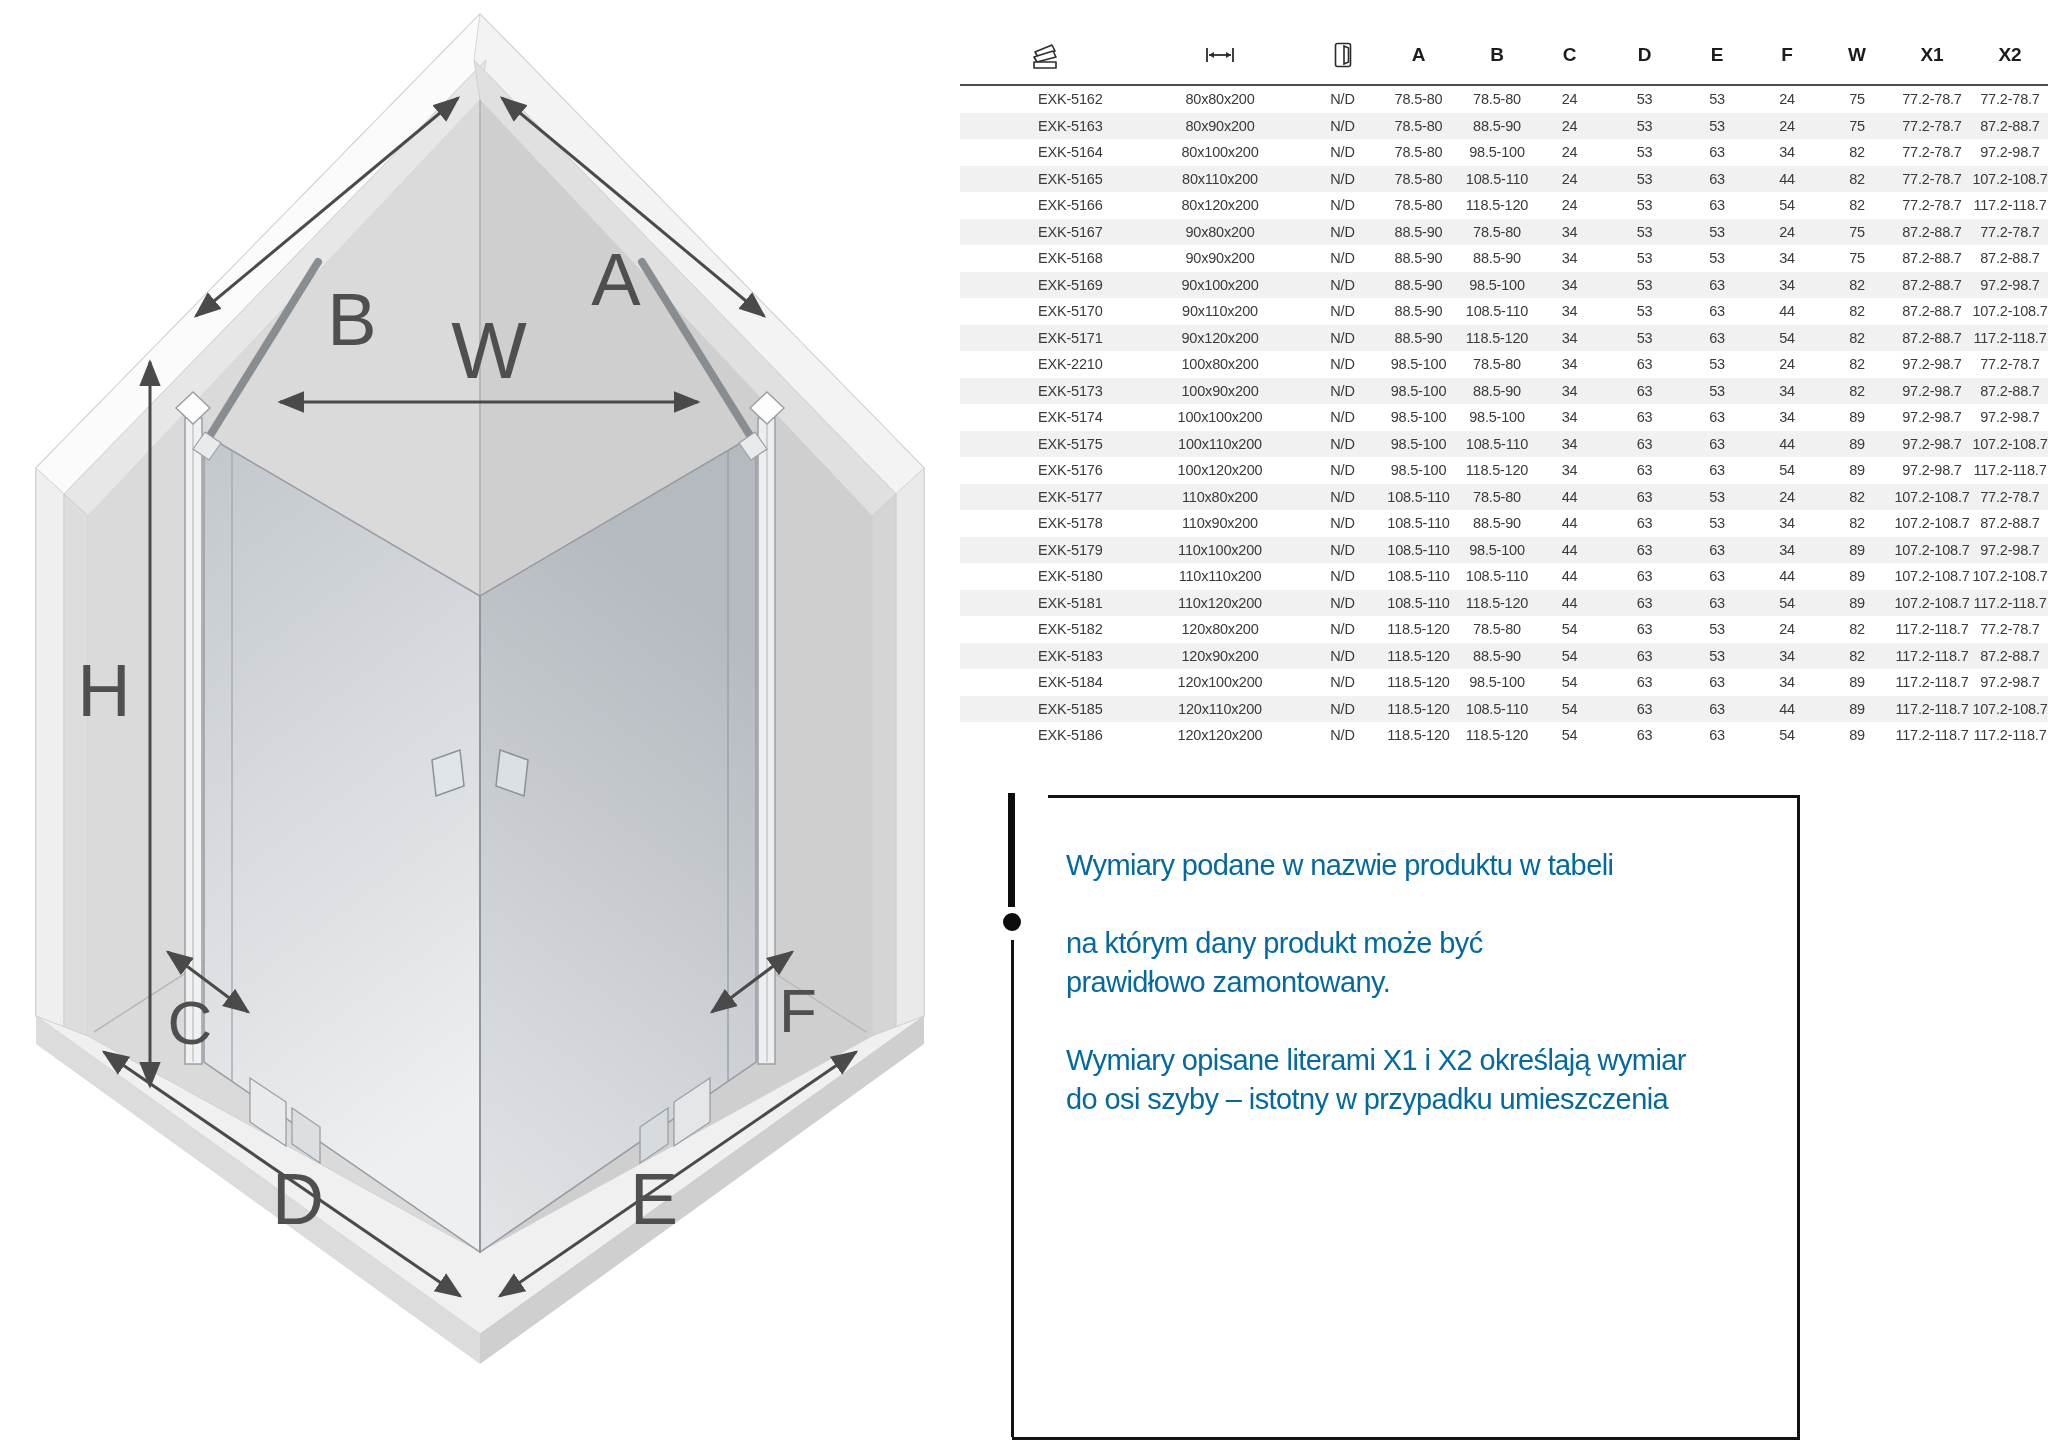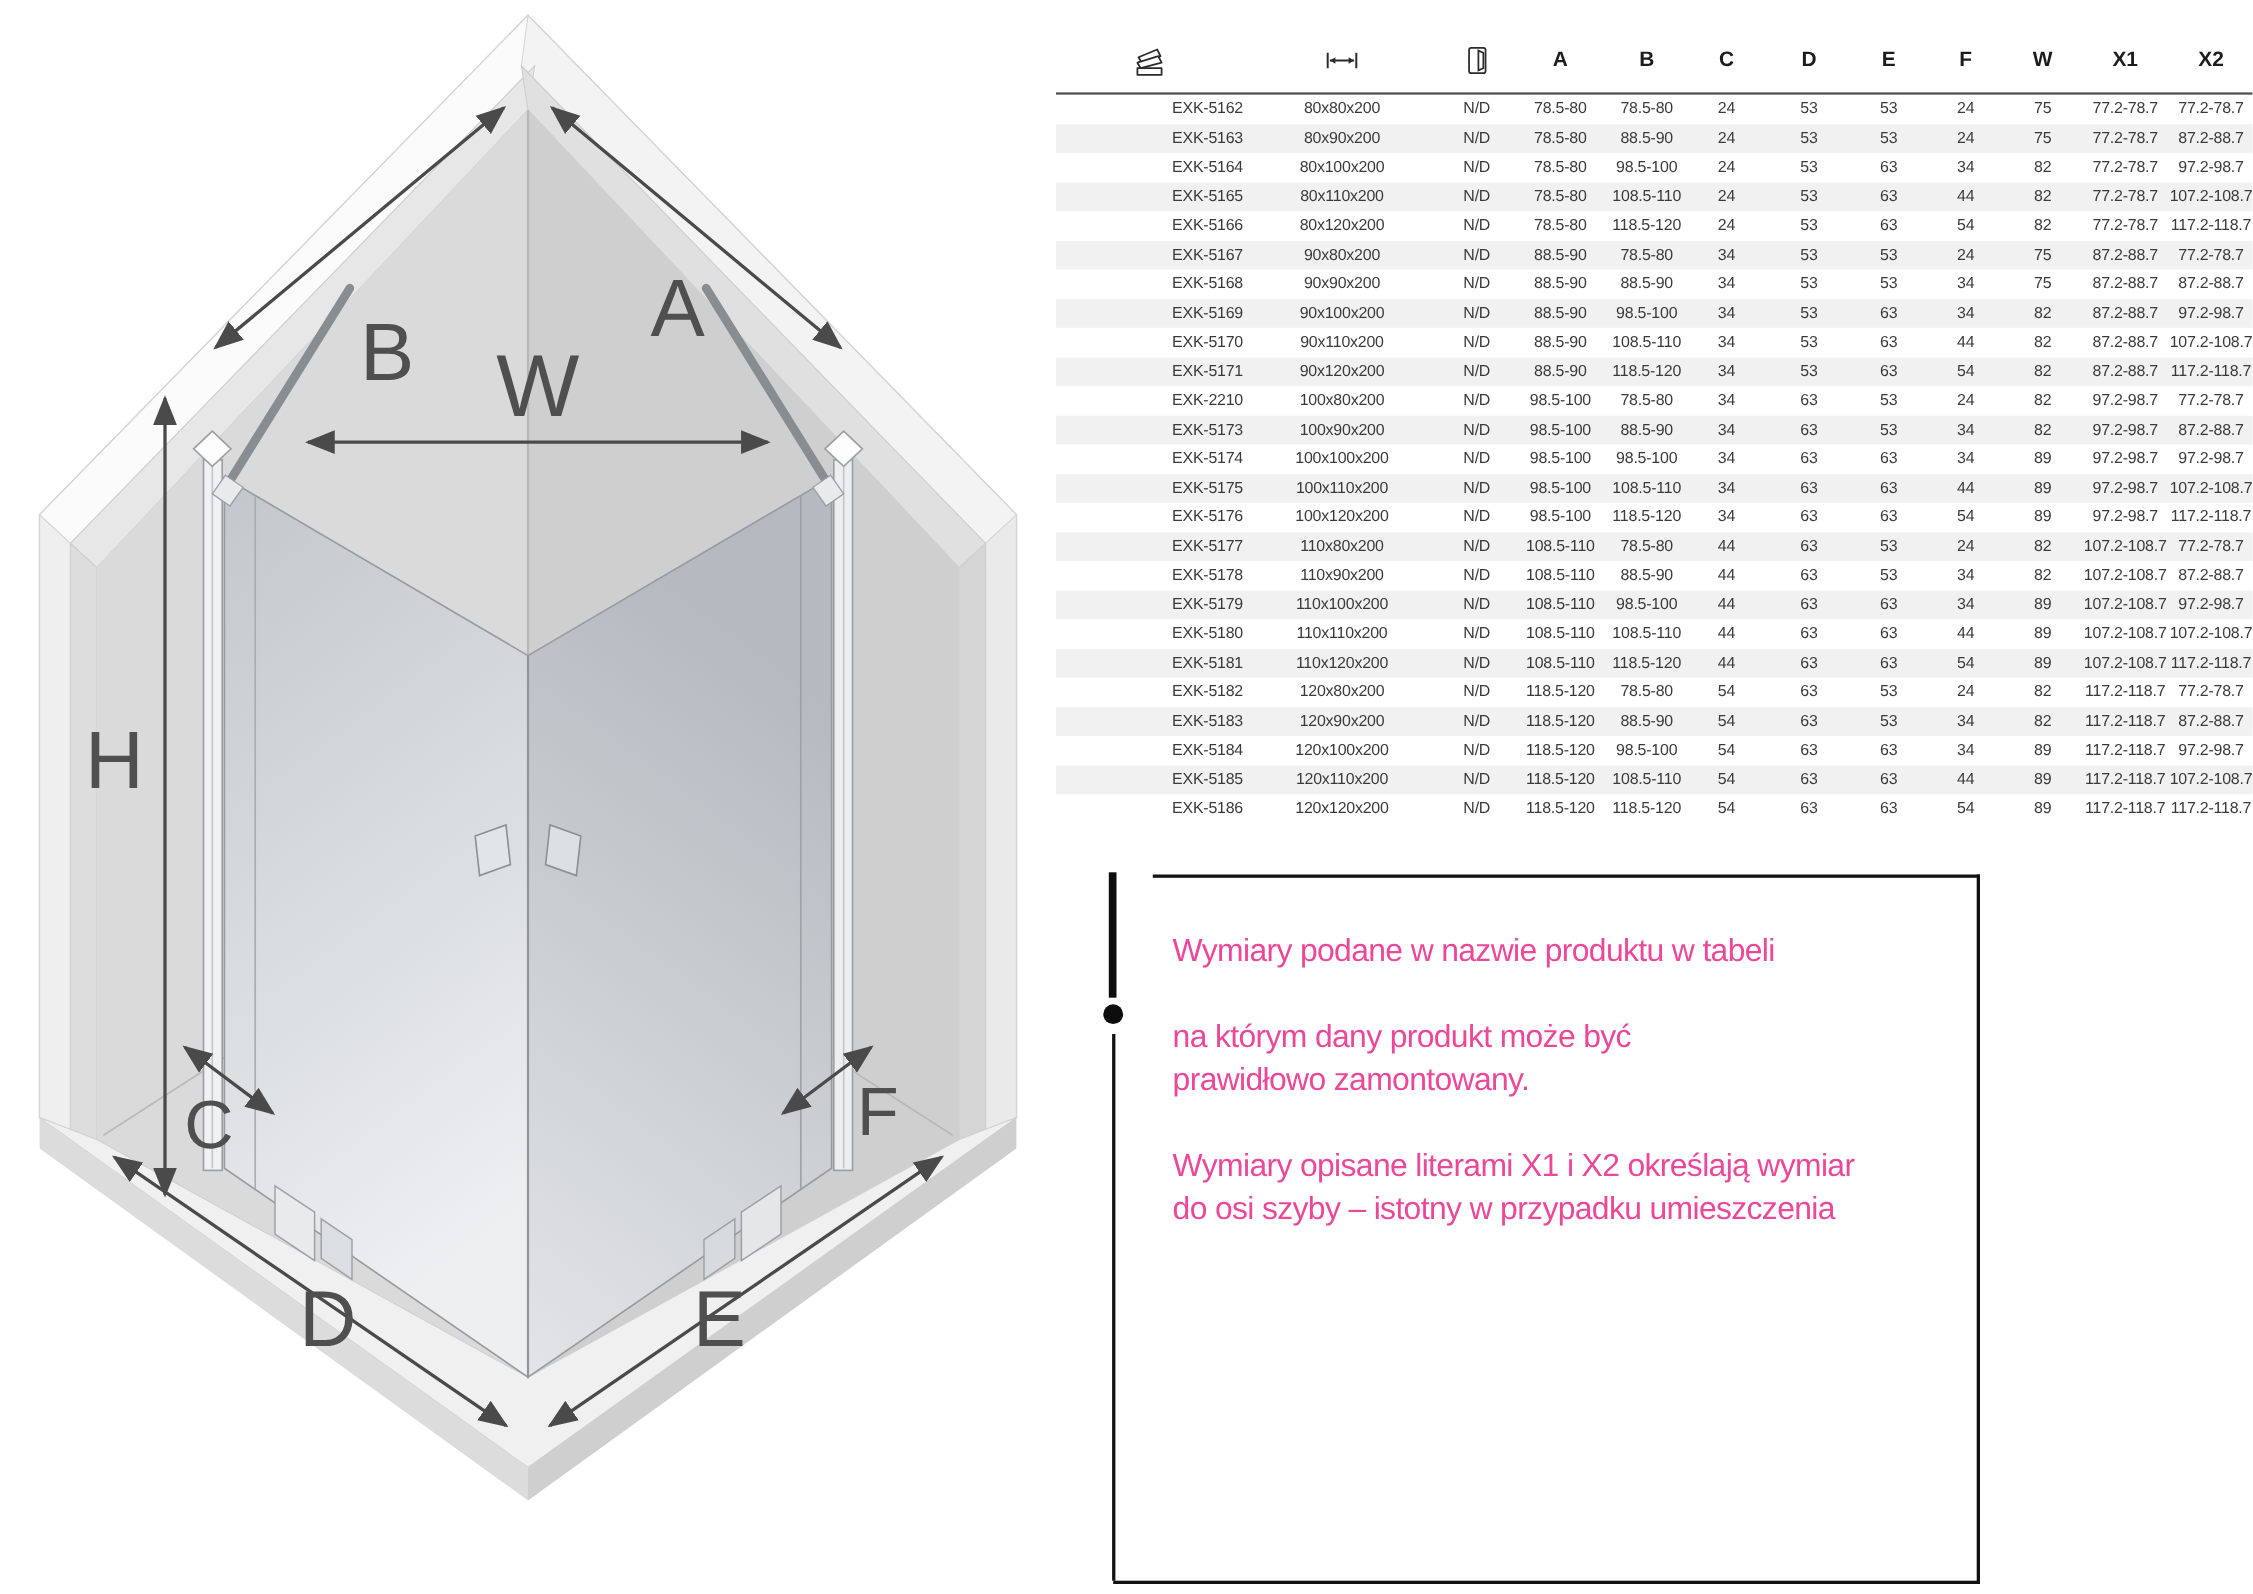--- a/index.html
+++ b/index.html
@@ -13,31 +13,31 @@
   #spec-table{position:absolute;left:960px;top:26px;width:1088px;}
   .thead,.trow{display:grid;grid-template-columns:170px 180px 65px 87px 70px 75px 75px 70px 70px 70px 80px 76px;
                align-items:center;}
   .thead{height:58px;}
   .thead .hc{display:flex;justify-content:center;align-items:center;
              font-weight:700;font-size:19px;color:#1c1c1c;letter-spacing:0;}
   .tbody{border-top:2px solid #4d4d4d;}
   .trow{height:26.5px;font-size:14.5px;color:#3a3a3a;letter-spacing:-0.2px;}
   .trow:nth-child(even){background:#f1f1f2;}
   .trow .c{text-align:center;}
-  .trow .code{text-align:right;padding-left:78px;}
+  .trow .code{text-align:left;padding-left:78px;}
 
   
   .note-top{position:absolute;left:1048px;top:795px;width:752px;height:3px;background:#121212;}
   .note-right{position:absolute;left:1797px;top:795px;width:3px;height:645px;background:#121212;}
   .note-bottom{position:absolute;left:1012px;top:1437px;width:788px;height:3px;background:#121212;}
   .note-thin{position:absolute;left:1011px;top:940px;width:2.5px;height:497px;background:#121212;}
   .note-accent{position:absolute;left:1008px;top:793px;width:7px;height:114px;background:#0d0d0d;}
   .note-bullet{position:absolute;left:1003px;top:913px;width:18px;height:18px;border-radius:50%;background:#0d0d0d;}
   #note-text{position:absolute;left:1066px;top:846px;width:716px;
-             font-size:29px;line-height:39px;letter-spacing:-0.6px;color:#ec4899;}
+             font-size:29px;line-height:39px;letter-spacing:-0.6px;color:#0369a1;}
   #note-text p{margin:0 0 39px 0;}
 </style>
 </head>
 <body>
 
 <div id="stage">
 
   <svg id="diagram" viewBox="0 0 960 1449" width="960" height="1449" xmlns="http://www.w3.org/2000/svg">
     <defs>
       <marker id="ah" viewBox="0 0 10 8" refX="9" refY="4" markerWidth="9" markerHeight="8" orient="auto-start-reverse">

